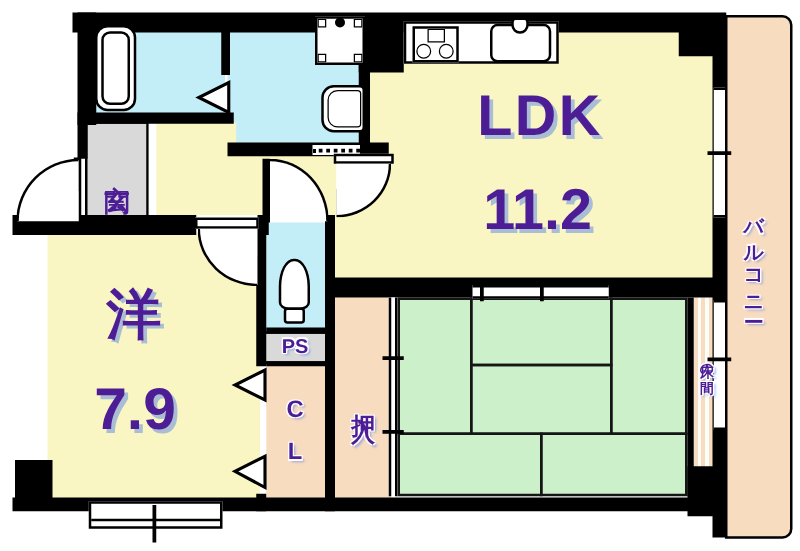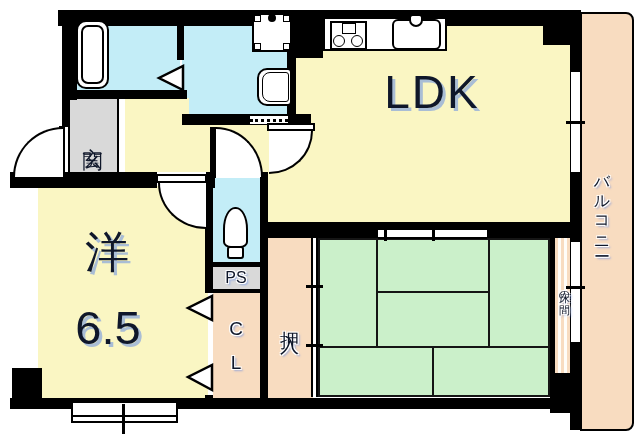--- a/index.html
+++ b/index.html
@@ -10,21 +10,21 @@
   .yellow{background:#FAF6C3;}
   .cyan{background:#C3EDF7;}
   .green{background:#CBF0CA;}
   .salmon{background:#F8DCC0;}
   .gray{background:#D9D9D9;border:2px solid #000;}
   .wall{background:#000;z-index:30;}
   .fill{z-index:10;}
   .mat{z-index:15;border:2px solid #151515;}
   .fix{z-index:40;background:#fff;border:2px solid #000;}
   .dv{z-index:40;}
-  .lab{z-index:50;color:#0f172a;font-weight:normal;transform:translate(-50%,-50%);
+  .lab{z-index:50;color:#4c1d95;font-weight:bold;transform:translate(-50%,-50%);
        white-space:nowrap;line-height:1;}
   .big{text-shadow:3px 3px 0 rgba(70,120,235,.45);}
   .halo{text-shadow:-1px -1px 0 #fff,1px -1px 0 #fff,-1px 1px 0 #fff,1px 1px 0 #fff,
         2px 2px 2px rgba(70,120,235,.55);}
   .vert{writing-mode:vertical-rl;text-orientation:mixed;}
   .stripes{background:repeating-linear-gradient(90deg,#F8DCC0 0 3px,#fffdf8 3px 6px);}
   svg{overflow:visible;}
 </style>
 </head>
 <body>
@@ -140,22 +140,23 @@
   <div class="dv" style="left:333px;top:35px;width:12px;height:12px;border:1.5px solid #000;border-radius:50%;background:#fff;"></div>
   <div class="dv" style="left:351px;top:35px;width:12px;height:12px;border:1.5px solid #000;border-radius:50%;background:#fff;"></div>
 
   <div class="fix" style="left:392px;top:19px;width:49px;height:31px;border-radius:6px;"></div>
   <div class="dv" style="left:409px;top:14px;width:14px;height:13px;border:2px solid #000;background:#fff;border-radius:4px 4px 8px 8px;"></div>
 
   <div class="fix" style="left:223px;top:207px;width:25px;height:41px;border-radius:12px 12px 8px 8px / 22px 22px 6px 6px;"></div>
   <div class="fix" style="left:227px;top:246px;width:17px;height:13px;border-radius:3px;"></div>
 
   <div class="lab big" style="left:432px;top:92px;font-size:46px;letter-spacing:2px;">LDK</div>
+  <div class="lab big" style="left:430px;top:167px;font-size:46px;">11.2</div>
   <div class="lab big" style="left:107px;top:252px;font-size:44px;">洋</div>
-  <div class="lab big" style="left:108px;top:327px;font-size:47px;">6.5</div>
+  <div class="lab big" style="left:108px;top:327px;font-size:47px;">7.9</div>
   <div class="lab vert" style="left:93px;top:136px;font-size:20px;letter-spacing:4px;">玄関</div>
   <div class="lab halo vert" style="left:290px;top:320px;font-size:19px;letter-spacing:4px;">押入</div>
   <div class="lab halo" style="left:236px;top:328px;font-size:19px;">C</div>
   <div class="lab halo" style="left:236px;top:362px;font-size:19px;">L</div>
   <div class="lab halo" style="left:236px;top:278px;font-size:16px;">PS</div>
   <div class="lab halo vert" style="left:602px;top:207px;font-size:16px;letter-spacing:3px;">バルコニー</div>
   <div class="lab halo vert" style="left:564px;top:290px;font-size:11px;letter-spacing:1px;">床の間</div>
 
 </div>
 

